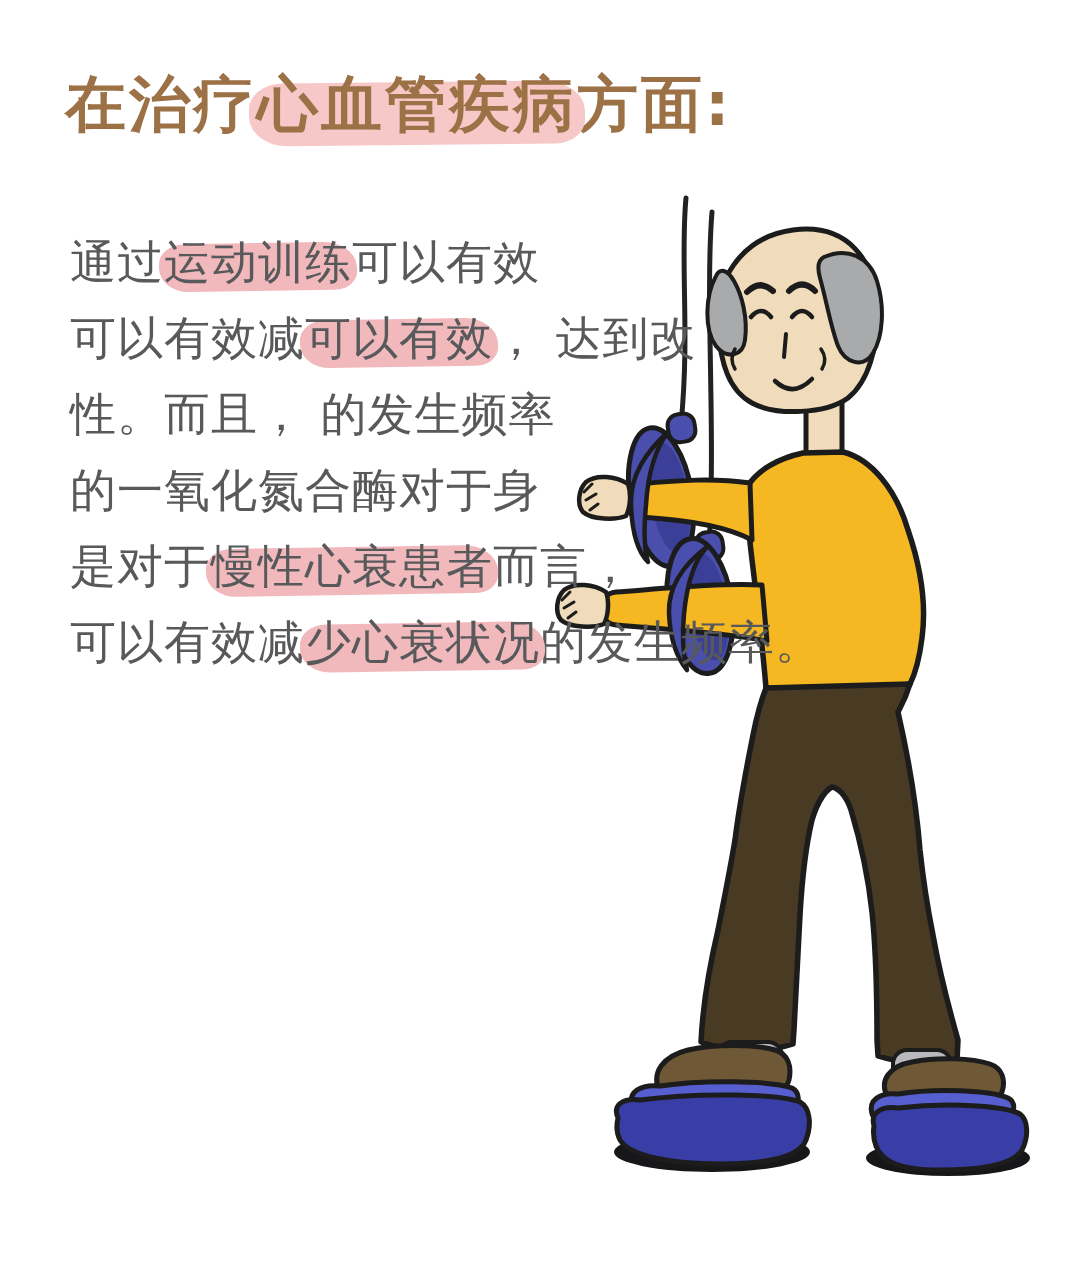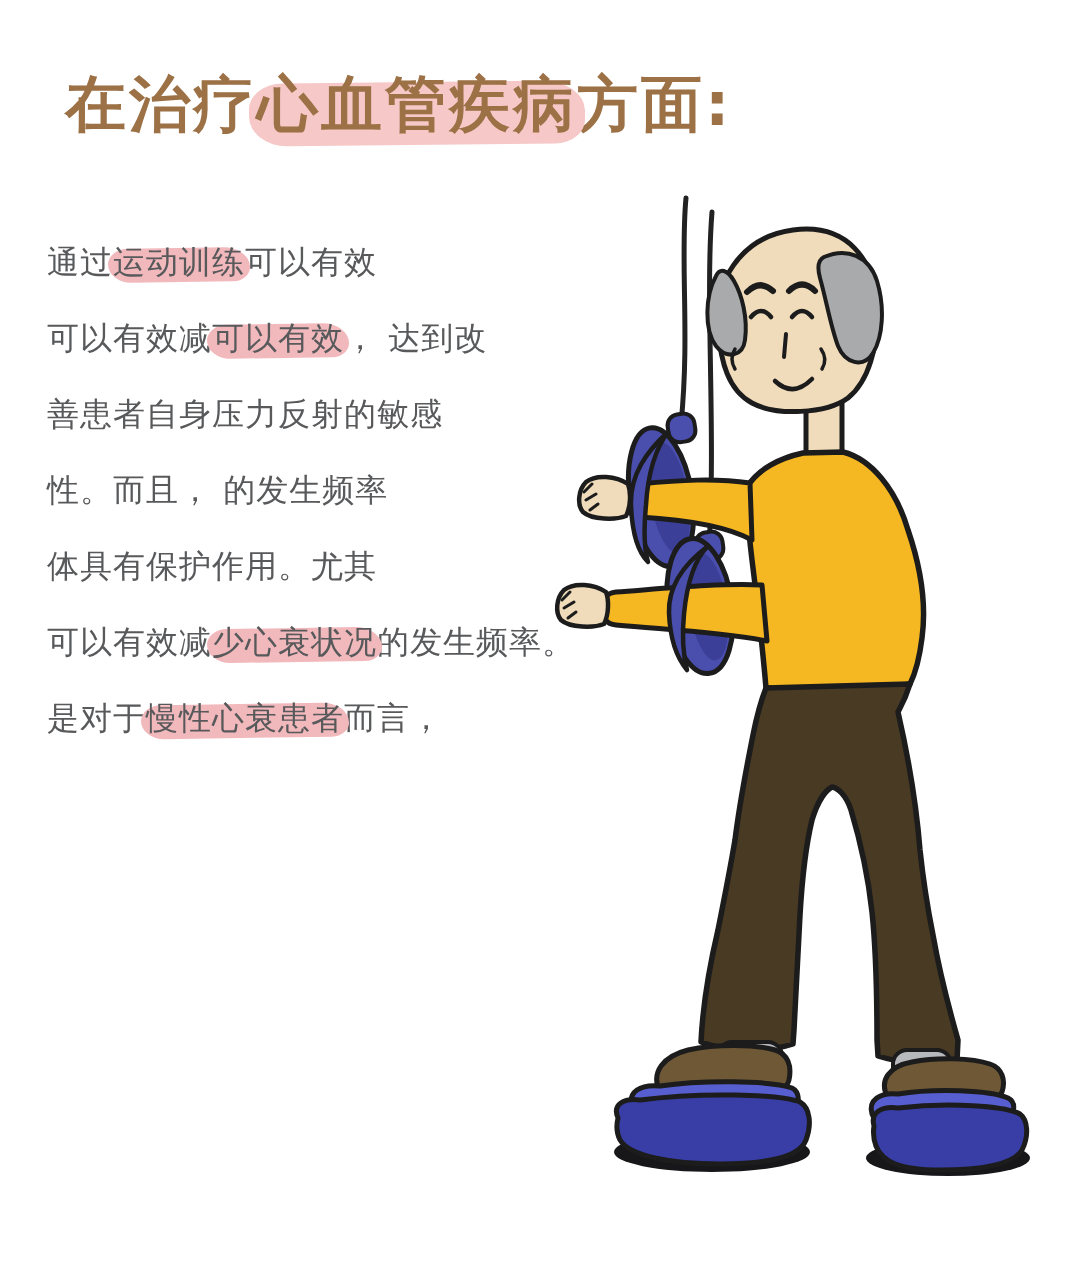--- a/index.html
+++ b/index.html
@@ -11,22 +11,22 @@
   .canvas{position:relative;width:1080px;height:1286px;background:var(--c-background,#fff);border-radius:11px;}
 
   
   .title{
     position:absolute;left:65px;top:64px;
     font-size:61px;font-weight:800;letter-spacing:3px;
     color:var(--c-title_text,#9c7146);
     white-space:nowrap;z-index:2;
   }
   .para{
-    position:absolute;left:47px;top:224px;
-    font-size:32px;font-weight:500;letter-spacing:1px;
+    position:absolute;left:70px;top:224px;
+    font-size:46px;font-weight:500;letter-spacing:1px;
     color:var(--c-body_text,#58595b);
     z-index:2;
   }
   .para-line{height:76px;line-height:76px;white-space:nowrap;}
 
   .hl{position:relative;z-index:0;white-space:nowrap;}
   .hl::before{
     content:"";position:absolute;z-index:-1;
     inset:14% -5px -3% -5px;
     background:var(--c-body_highlight,#f2b9bd);
@@ -61,25 +61,24 @@
 </head>
 <body>
 
 <div class="canvas">
 
   <div class="title"><span>在治疗</span><span class="hl">心血管疾病</span><span>方面:</span></div>
 
   <div class="para">
       <div class="para-line"><span>通过</span><span class="hl">运动训练</span><span>可以有效</span></div>
       <div class="para-line"><span>可以有效减</span><span class="hl">可以有效</span><span>， 达到改</span></div>
-      <div class="para-line"><span>善患者自身压力反射的敏感</span></div>
       <div class="para-line"><span>性。而且， 的发生频率</span></div>
-      <div class="para-line"><span>体具有保护作用。尤其</span></div>
+      <div class="para-line"><span>的一氧化氮合酶对于身</span></div>
+      <div class="para-line"><span>是对于</span><span class="hl">慢性心衰患者</span><span>而言，</span></div>
       <div class="para-line"><span>可以有效减</span><span class="hl">少心衰状况</span><span>的发生频率。</span></div>
-      <div class="para-line"><span>是对于</span><span class="hl">慢性心衰患者</span><span>而言，</span></div>
     </div>
 
   <svg class="art" viewBox="0 0 1080 1286" aria-hidden="true">
 
     <g>
       <path class="s-string f-none" stroke-width="5" d="M686,198 C680,260 690,335 681,424"></path>
       <path class="s-string f-none" stroke-width="5" d="M712,212 C705,300 716,430 709,546"></path>
     </g>
 
     <g>

